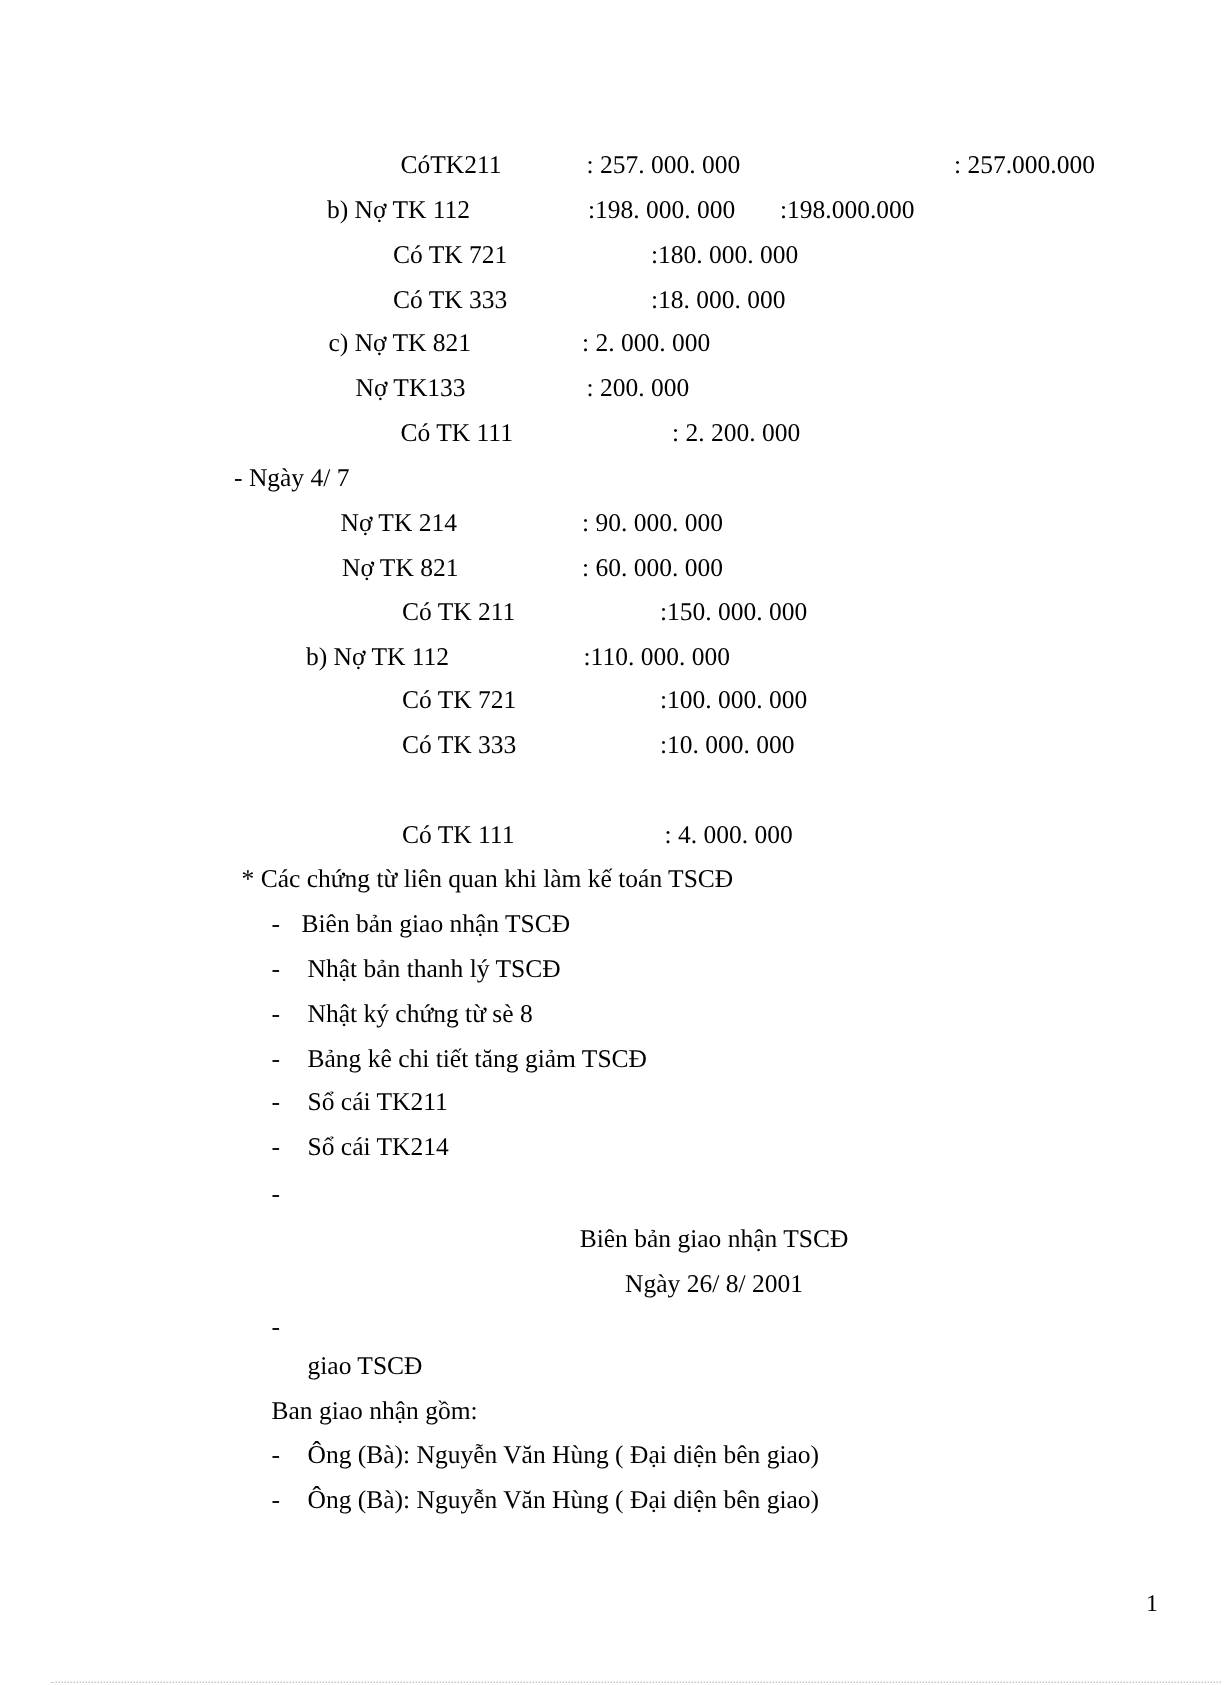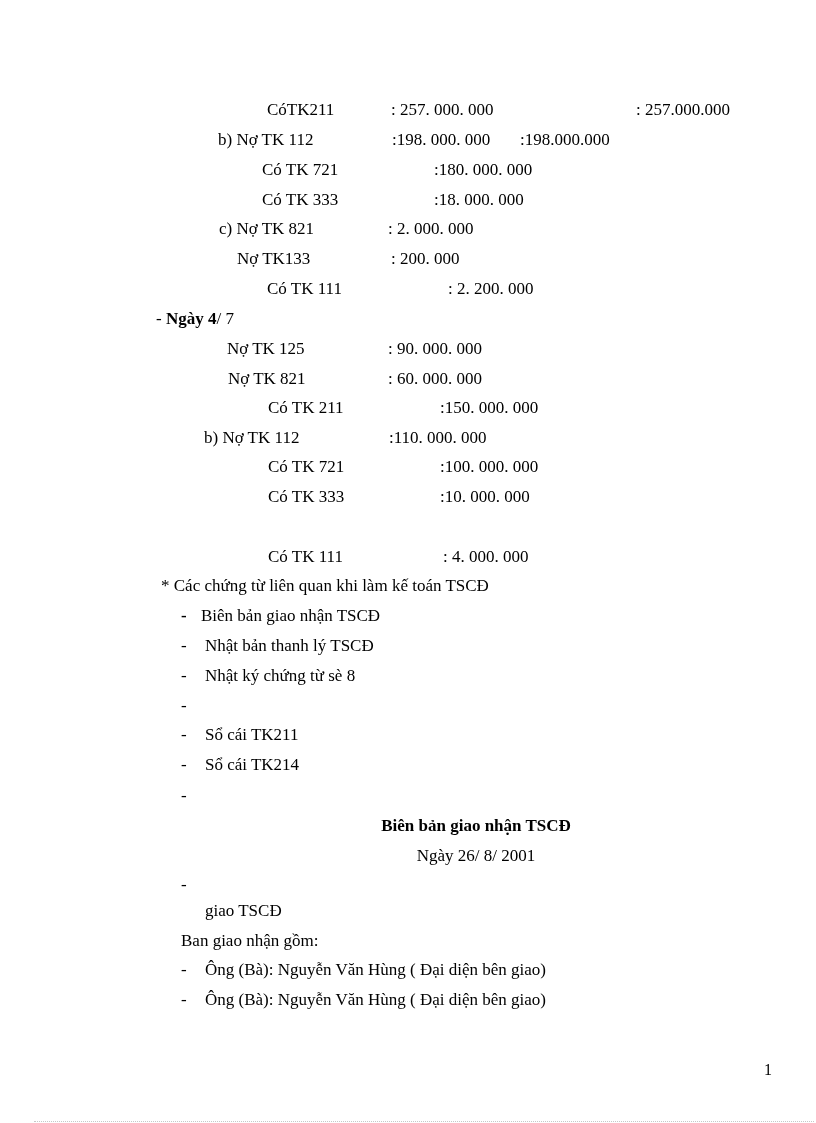--- a/index.html
+++ b/index.html
@@ -1,20 +1,20 @@
 <!DOCTYPE html>
 <html><head>
   <meta charset="utf-8">
   <style>
     html, body { margin: 0; padding: 0; background: #ffffff; }
     body { width: 816px; height: 1123px; position: relative; overflow: hidden;
            font-family: "Liberation Serif", "DejaVu Serif", serif; color: #000; }
     .page { position: absolute; left: 16px; top: 0; width: 816px; height: 1123px; }
     .ln { position: absolute; font-size: 17px; line-height: 20px; white-space: nowrap; }
-    .b { font-weight: bold; }
+    .b { font-weight: normal; }
     .dash { position: absolute; font-size: 17px; line-height: 20px; }
     .page-num { position: absolute; left: 748px; top: 1061px; font-size: 16px; }
     .footer-rule { position: absolute; left: 18px; right: 18px; top: 1121px; border-top: 1px dotted #c8c8c8; }
   </style>
 </head>
 <body>
 
 <div class="page">
 
   <span class="ln" style="left:251px;top:100px">CóTK211</span>
@@ -35,21 +35,21 @@
   <span class="ln" style="left:372px;top:219px">: 2. 000. 000</span>
 
   <span class="ln" style="left:221px;top:249px">Nợ TK133</span>
   <span class="ln" style="left:375px;top:249px">: 200. 000</span>
 
   <span class="ln" style="left:251px;top:279px">Có TK 111</span>
   <span class="ln" style="left:432px;top:279px">: 2. 200. 000</span>
 
   <span class="ln" style="left:140px;top:309px"><span>- </span><span class="b">Ngày 4</span><span>/ 7</span></span>
 
-  <span class="ln" style="left:211px;top:339px">Nợ TK 125</span>
+  <span class="ln" style="left:211px;top:339px">Nợ TK 214</span>
   <span class="ln" style="left:372px;top:339px">: 90. 000. 000</span>
 
   <span class="ln" style="left:212px;top:369px">Nợ TK 821</span>
   <span class="ln" style="left:372px;top:369px">: 60. 000. 000</span>
 
   <span class="ln" style="left:252px;top:398px">Có TK 211</span>
   <span class="ln" style="left:424px;top:398px">:150. 000. 000</span>
 
   <span class="ln" style="left:188px;top:428px">b) Nợ TK 112</span>
   <span class="ln" style="left:373px;top:428px">:110. 000. 000</span>
@@ -69,20 +69,21 @@
   <span class="dash b" style="left:165px;top:606px">-</span>
   <span class="ln" style="left:185px;top:606px">Biên bản giao nhận TSCĐ</span>
 
   <span class="dash" style="left:165px;top:636px">-</span>
   <span class="ln" style="left:189px;top:636px">Nhật bản thanh lý TSCĐ</span>
 
   <span class="dash" style="left:165px;top:666px">-</span>
   <span class="ln" style="left:189px;top:666px">Nhật ký chứng từ sè 8</span>
 
   <span class="dash" style="left:165px;top:696px">-</span>
+  <span class="ln" style="left:189px;top:696px">Bảng kê chi tiết tăng giảm TSCĐ</span>
 
   <span class="dash" style="left:165px;top:725px">-</span>
   <span class="ln" style="left:189px;top:725px">Sổ cái TK211</span>
 
   <span class="dash" style="left:165px;top:755px">-</span>
   <span class="ln" style="left:189px;top:755px">Sổ cái TK214</span>
 
   <span class="dash" style="left:165px;top:786px">-</span>
 
   <span class="ln b" style="left:0;width:920px;text-align:center;top:816px">Biên bản giao nhận TSCĐ</span>

